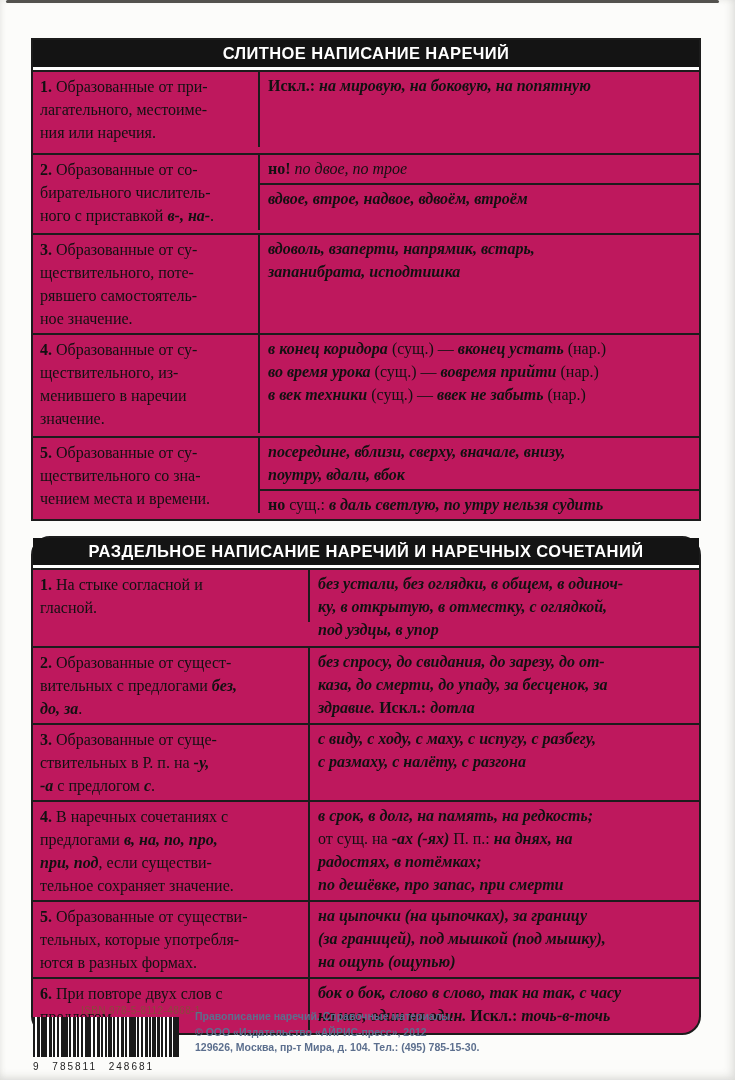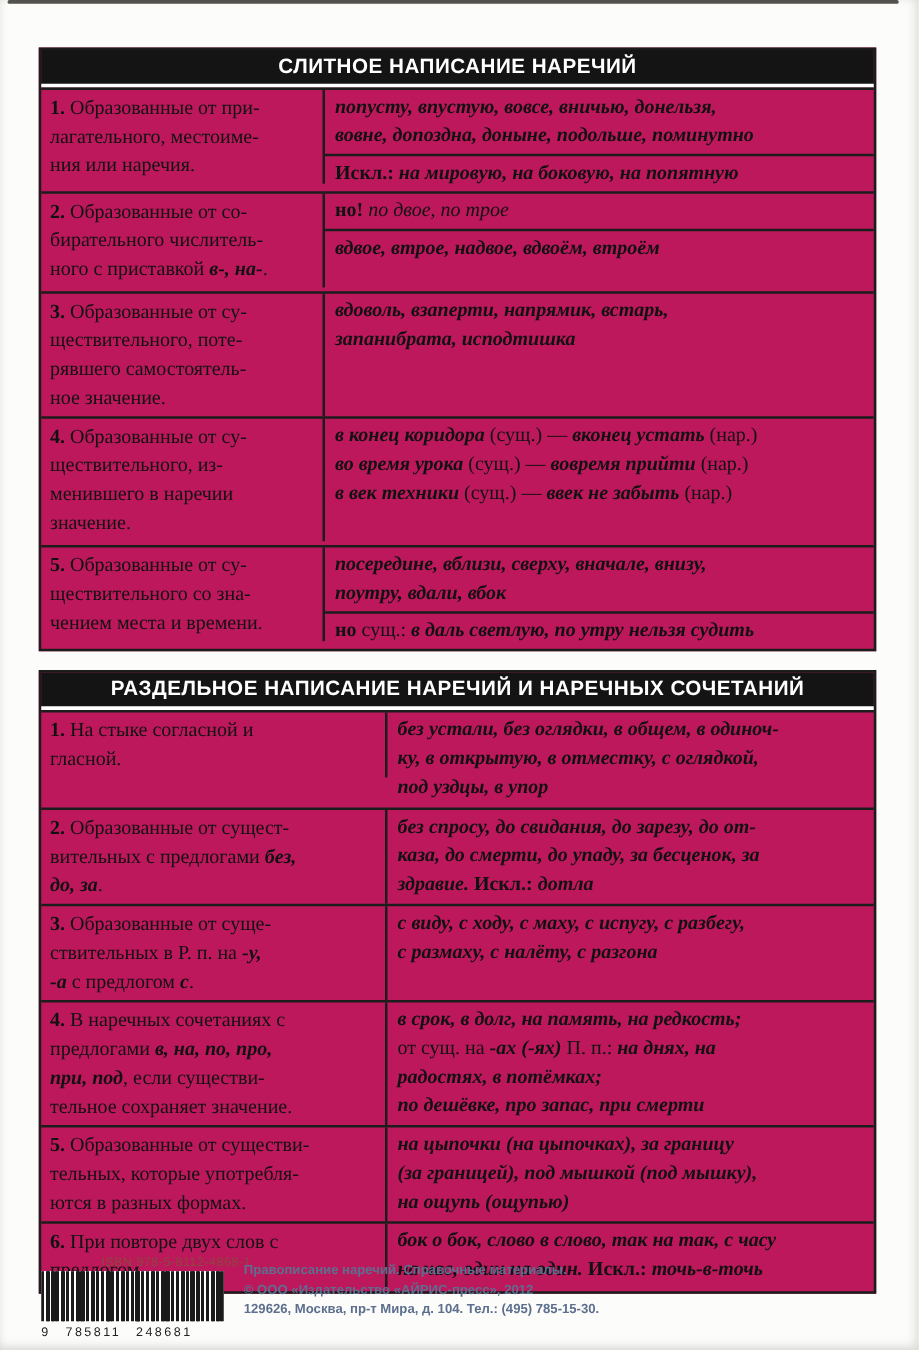--- a/index.html
+++ b/index.html
@@ -11,21 +11,21 @@
     color:#111;
   }
   .scan-top-line{position:absolute;top:0;left:6px;right:16px;height:3px;background:#53524e;border-radius:2px;}
 
   .rules-table{
     margin:0 34px 0 31px;width:670px;box-sizing:border-box;
     border:2px solid var(--border,#1c1c1c);
     background:#be185d;
   }
   .t1{margin-top:38px;}
-  .t2{margin-top:15px;}
+  .t2{margin-top:15px;border-radius:19px;}
 
   .tbl-title{
     background:var(--header-bg,#141414);color:var(--header-text,#ffffff);
     font-family:"Liberation Sans","DejaVu Sans",sans-serif;
     font-weight:bold;font-size:16.5px;line-height:27px;height:27px;
     text-align:center;letter-spacing:.4px;
     border-bottom:3px solid #fff;
   }
   .rows{border-top:2px solid var(--border,#1c1c1c);}
   .row{display:flex;align-items:flex-start;}
@@ -92,21 +92,20 @@
 
 <div class="sheet">
   <div class="scan-top-line"></div>
 
   <section class="rules-table t1">
     <header class="tbl-title">СЛИТНОЕ НАПИСАНИЕ НАРЕЧИЙ</header>
     <div class="rows">
         <div class="row">
           <div class="cell left"><span class="s-n">1.</span><span class="s-t"> Образованные от при-</span><br><span class="s-t">лагательного, местоиме-</span><br><span class="s-t">ния или наречия.</span></div>
           <div class="cell right">
-            <div class="sub"><span class="s-e">попусту, впустую, вовсе, вничью, донельзя,</span><br><span class="s-e">вовне, допоздна, доныне, подольше, поминутно</span></div>
             <div class="sub"><span class="s-n">Искл.:</span><span class="s-e"> на мировую, на боковую, на попятную</span></div>
           </div>
         </div>
         <div class="row">
           <div class="cell left"><span class="s-n">2.</span><span class="s-t"> Образованные от со-</span><br><span class="s-t">бирательного числитель-</span><br><span class="s-t">ного с приставкой </span><span class="s-e">в-, на-</span><span class="s-t">.</span></div>
           <div class="cell right">
             <div class="sub"><span class="s-n">но!</span><span class="s-i"> по двое, по трое</span></div>
             <div class="sub"><span class="s-e">вдвое, втрое, надвое, вдвоём, втроём</span></div>
           </div>
         </div>

